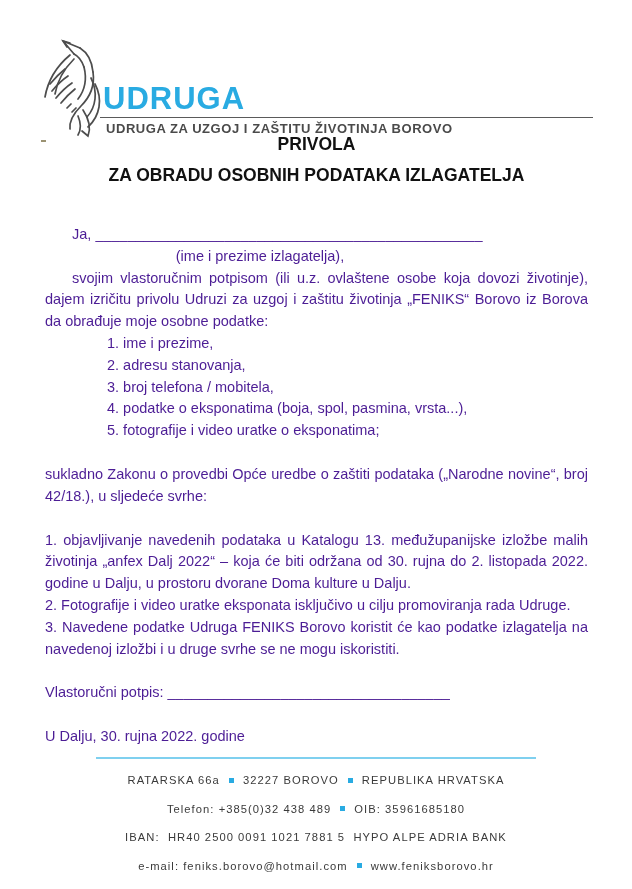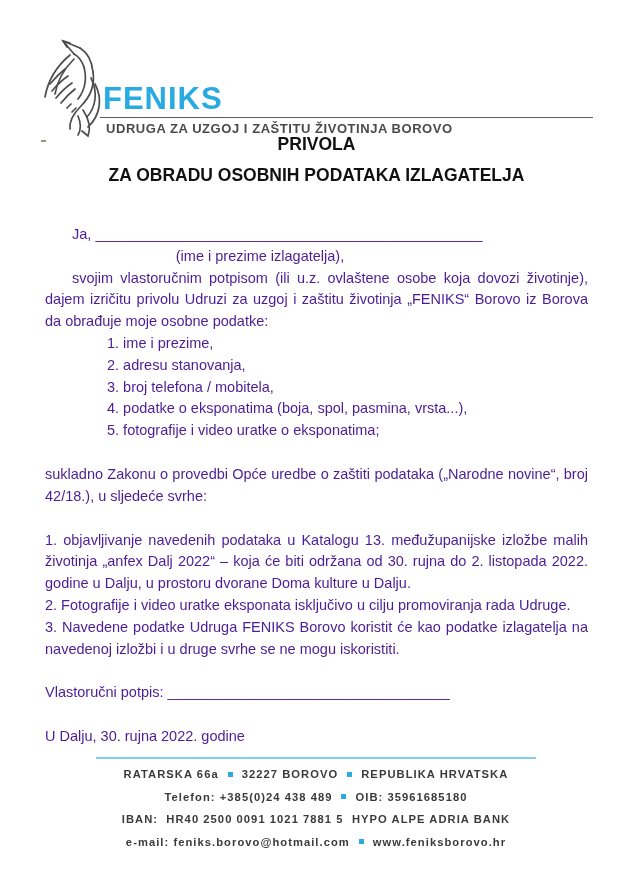--- a/index.html
+++ b/index.html
@@ -32,22 +32,22 @@
   .caption{width:430px;text-align:center;}
   .p-just{text-align:justify;}
   .p-indent{text-indent:27px;}
   .list{margin-left:62px;}
   .mt2{margin-top:22px !important;}
   b{font-weight:normal;}
   
   .footer{position:absolute;left:0;top:757px;width:632px;text-align:center;color:#3a3a3a;}
   .footer-rule{margin:0 auto;width:440px;height:2px;background:#7fd0ef;}
   .f-line{
-    font-size:11.2px;font-weight:bold;letter-spacing:1.05px;line-height:13.6px;
-    margin-top:9px;white-space:pre;
+    font-size:11.2px;font-weight:normal;letter-spacing:1.05px;line-height:13.6px;
+    margin-top:15px;white-space:pre;
   }
   .sq{display:inline-block;width:5px;height:5px;background:#29abe2;margin:0 9px 2px 9px;vertical-align:middle;}
 </style>
 </head>
 <body>
 
 <div class="page">
 
   <div class="logo">
     <svg width="102" height="106" viewBox="0 0 102 106" fill="none" stroke="#4d4d4d" stroke-width="1.7" stroke-linecap="round">
@@ -71,21 +71,21 @@
 
       <path d="M59,38 C61,52 56,63 47,72 C40,79 35,86 36,95"></path>
       <path d="M50,33 C53,45 51,56 44,65"></path>
 
       <path d="M57,44 C64,58 62,73 53,83"></path>
       <path d="M61,50 C69,65 66,82 54,93"></path>
       <path d="M49,76 C55,85 57,94 54,102 L48,97"></path>
       <path d="M44,82 C47,89 47,96 44,101"></path>
     </svg>
   </div>
-  <div class="brand">FENIKS</div>
+  <div class="brand">UDRUGA</div>
   <div class="header-rule"></div>
   <div class="tagline">UDRUGA ZA UZGOJ I ZAŠTITU ŽIVOTINJA BOROVO</div>
   <div class="stray-mark"></div>
 
   <div class="doc-title">
     <div>PRIVOLA</div>
     <div>ZA OBRADU OSOBNIH PODATAKA IZLAGATELJA</div>
   </div>
 
   <div class="content">
@@ -113,20 +113,20 @@
     <p class="mt2"><span>Vlastoručni potpis: </span><span>___________________________________</span></p>
 
     <p class="mt2">U Dalju, 30. rujna 2022. godine</p>
   </div>
 
   <div class="footer">
     <div class="footer-rule"></div>
 
     <div class="f-line"><span>RATARSKA 66a</span><span class="sq"></span><span>32227 BOROVO</span><span class="sq"></span><span>REPUBLIKA HRVATSKA</span></div>
 
-    <div class="f-line"><span>Telefon: +385(0)24 438 489</span><span class="sq"></span><span>OIB: 35961685180</span></div>
+    <div class="f-line"><span>Telefon: +385(0)32 438 489</span><span class="sq"></span><span>OIB: 35961685180</span></div>
 
     <div class="f-line">IBAN:  HR40 2500 0091 1021 7881 5  HYPO ALPE ADRIA BANK</div>
 
     <div class="f-line"><span>e-mail: feniks.borovo@hotmail.com</span><span class="sq"></span><span>www.feniksborovo.hr</span></div>
   </div>
 
 </div>
 
 </body></html>

